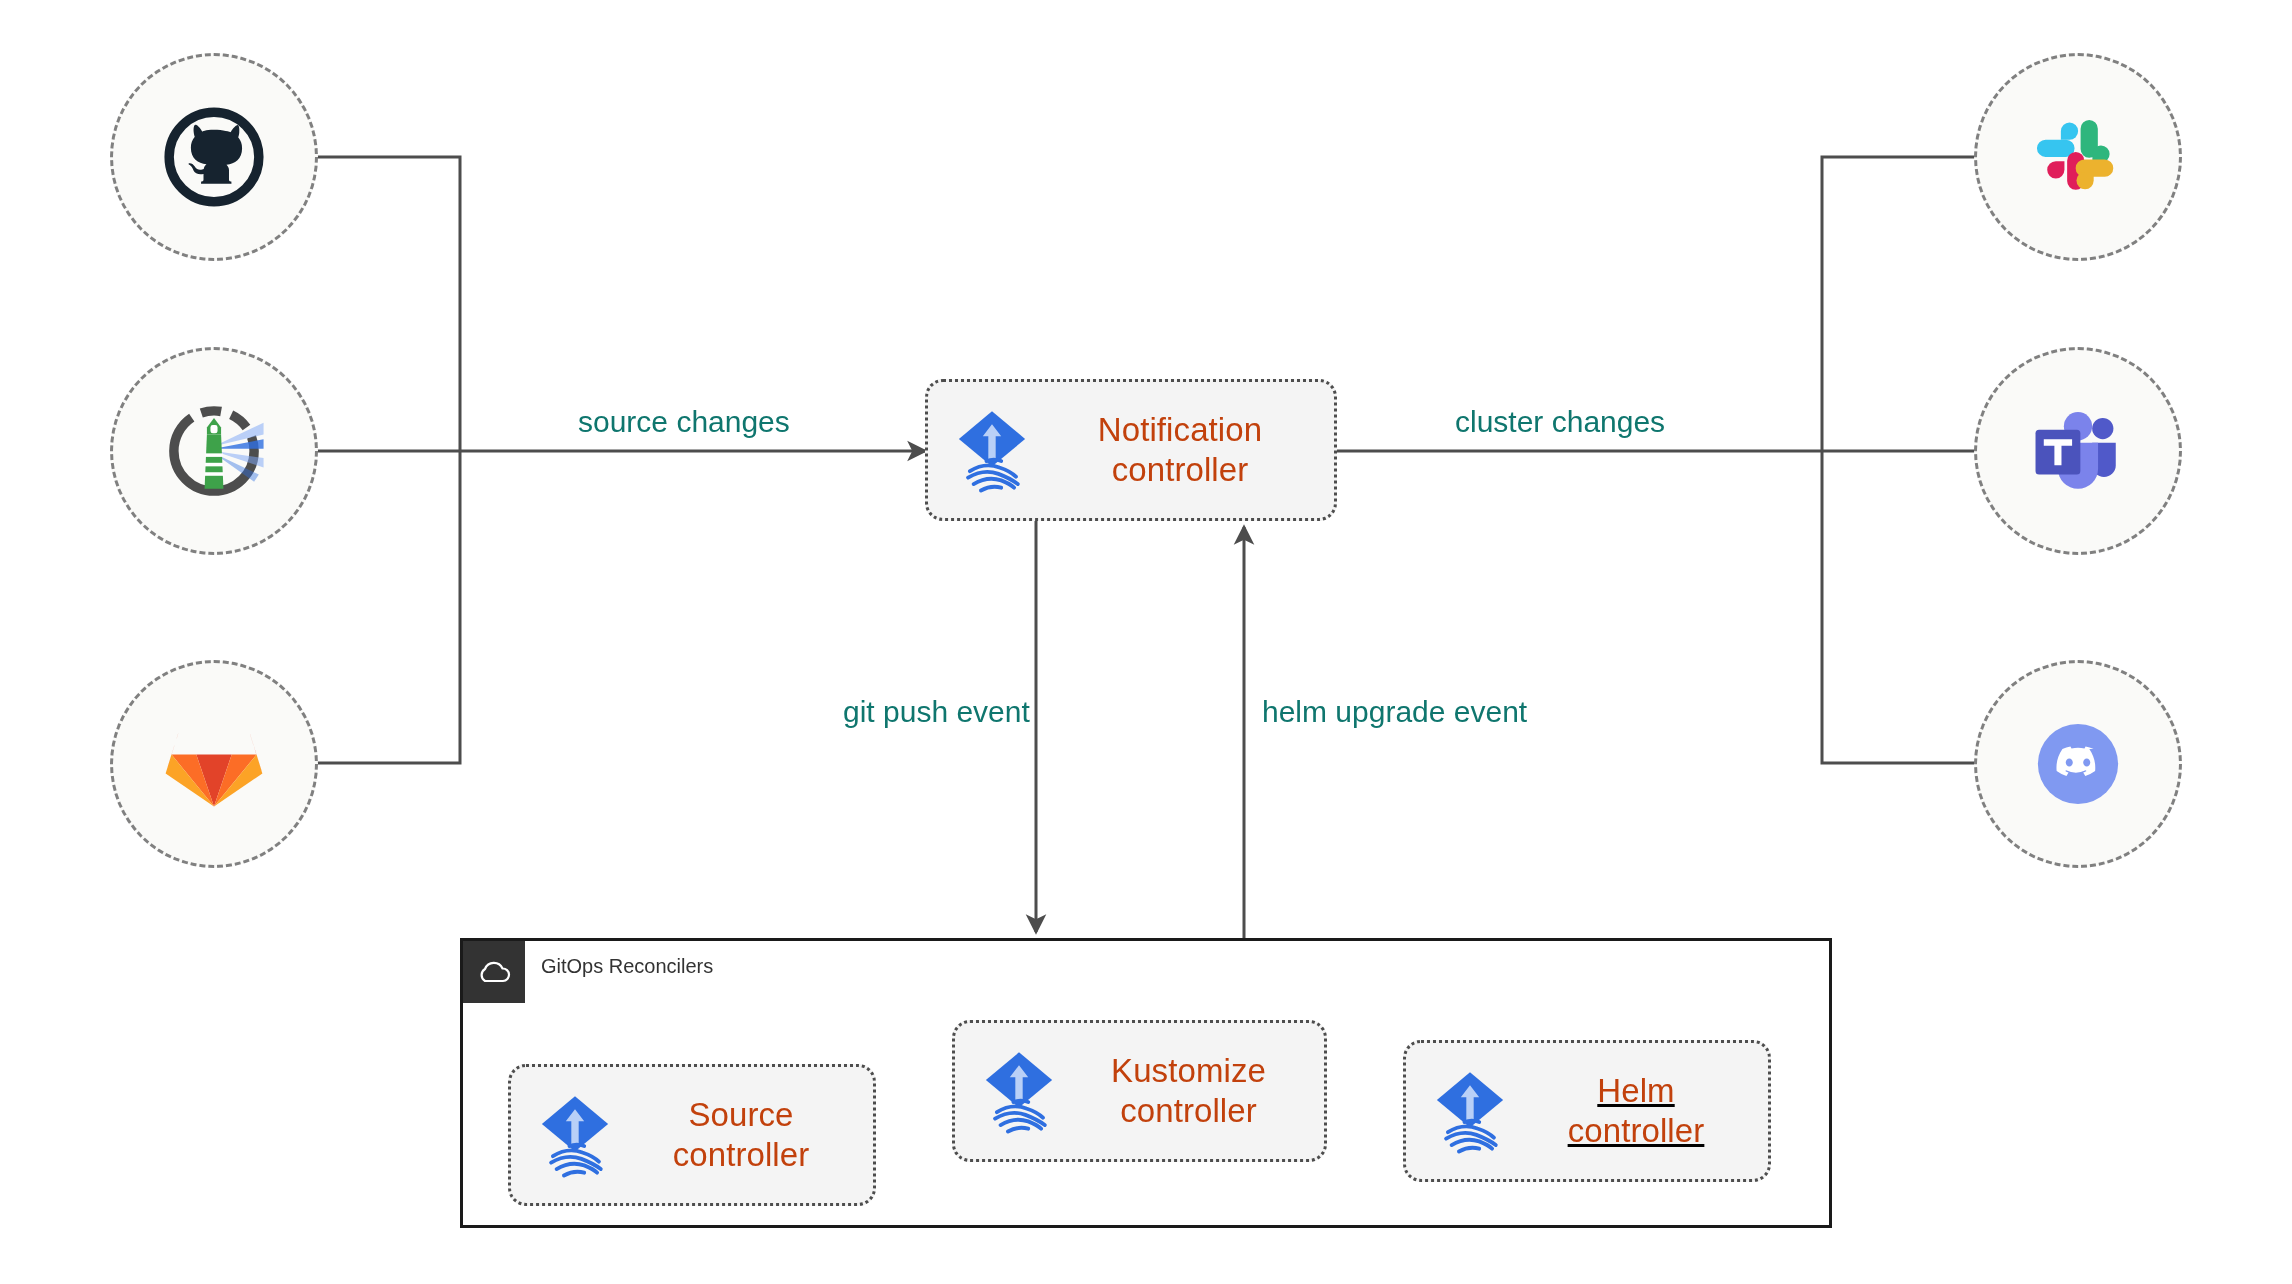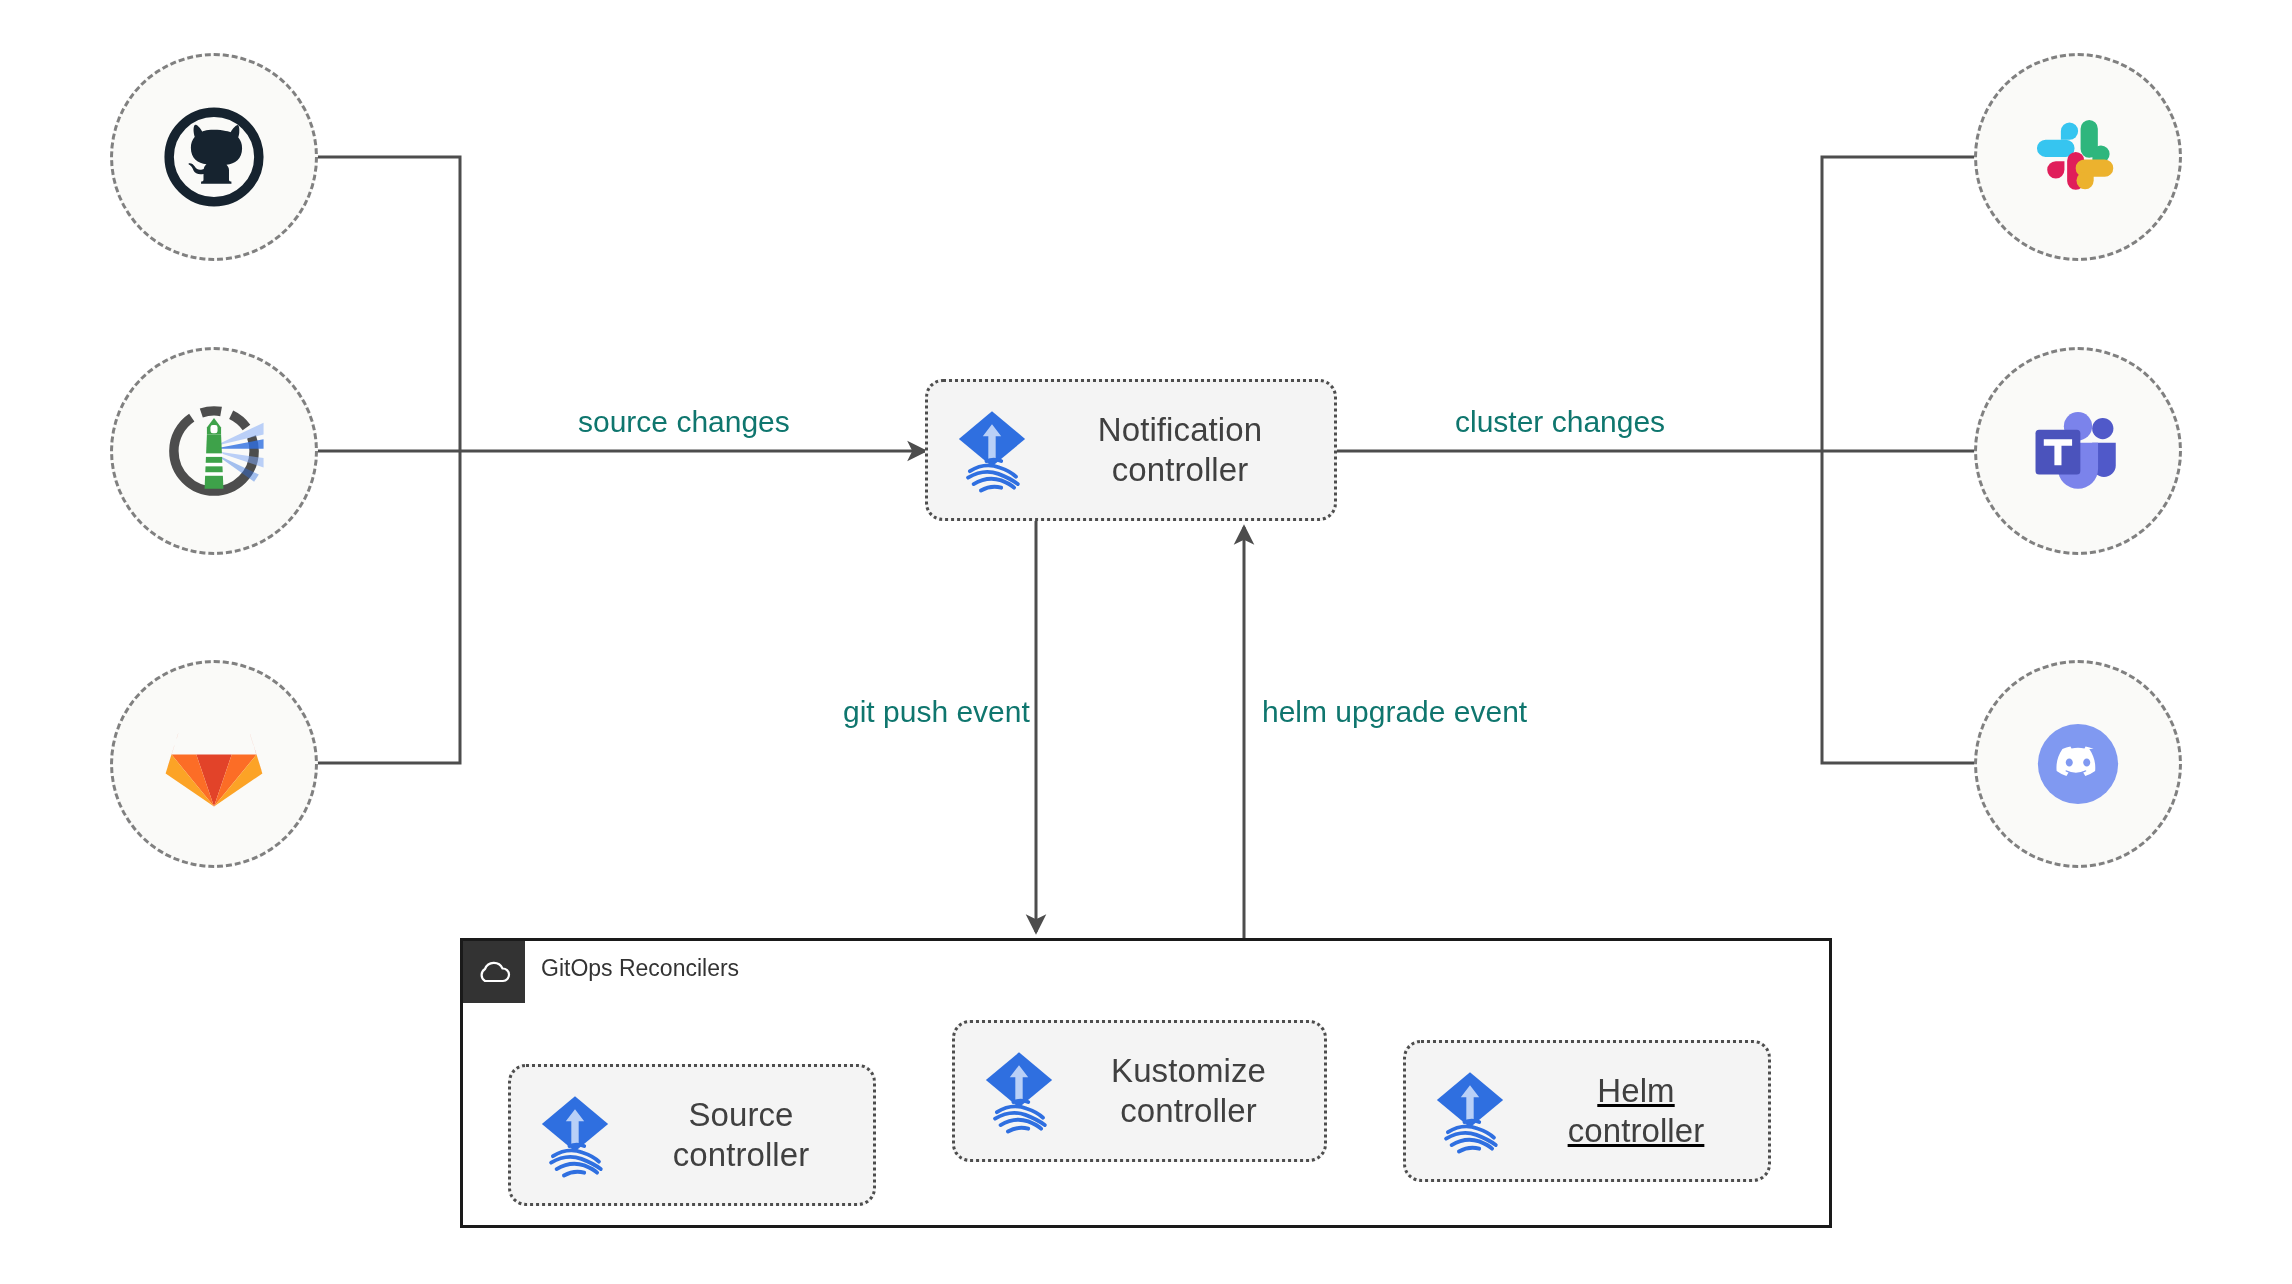--- a/index.html
+++ b/index.html
@@ -60,21 +60,21 @@
     width: 92px;
     height: 96px;
     flex: 0 0 auto;
     margin-right: 6px;
   }
   .ctrl-box .ctrl-label {
     flex: 1 1 auto;
     text-align: center;
     font-size: 33px;
     line-height: 1.22;
-    color: #404040;
+    color: #c2410c;
     white-space: pre-line;
     letter-spacing: .1px;
   }
 
   
   #reconcilers-container {
     position: absolute;
     left: 460px;
     top: 938px;
     width: 1372px;
@@ -91,21 +91,21 @@
     height: 62px;
     background: #333333;
     display: flex;
     align-items: center;
     justify-content: center;
   }
   #reconcilers-title {
     position: absolute;
     left: 78px;
     top: 14px;
-    font-size: 23px;
+    font-size: 20px;
     color: #333333;
   }
 
   
   .edge-label {
     position: absolute;
     font-size: 30px;
     color: #0f766e;
     white-space: nowrap;
   }

